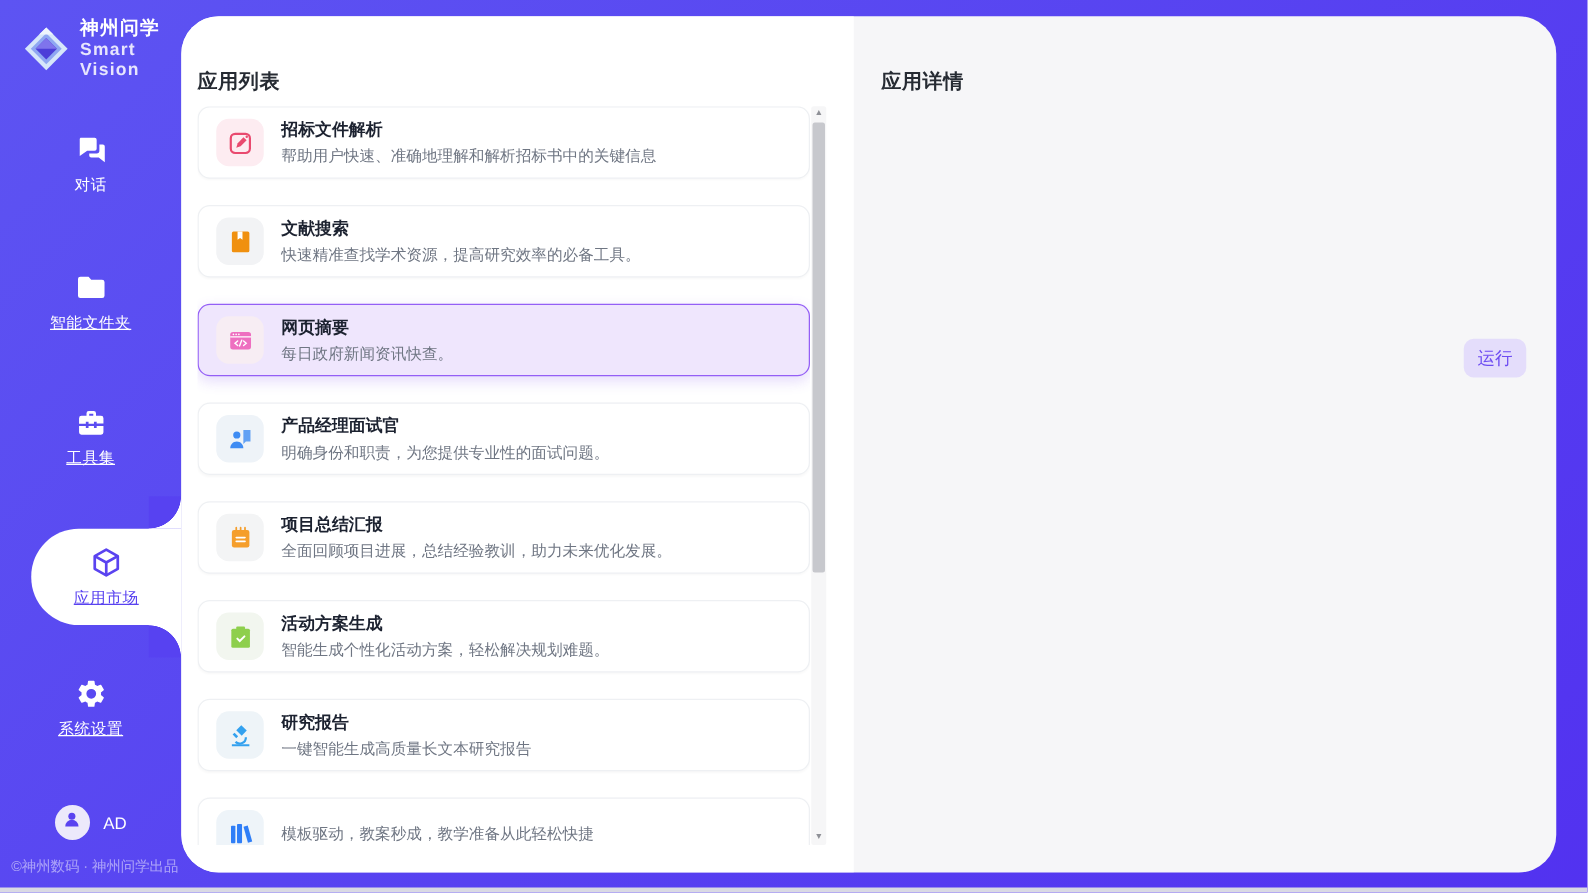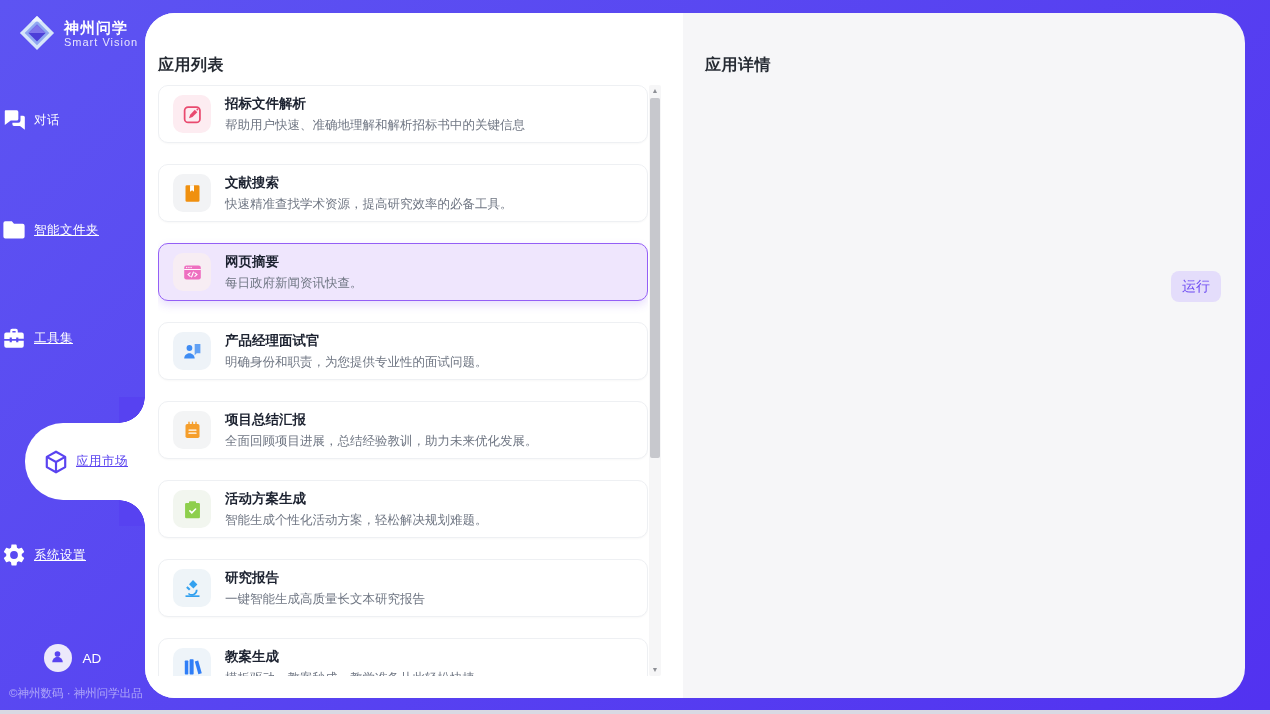--- a/index.html
+++ b/index.html
@@ -9,23 +9,23 @@
     background:linear-gradient(135deg, var(--purple1,#5d54f2) 0%, var(--purple2,#5232f0) 100%); }
 
   
   .bottom-edge { position:absolute; left:0; bottom:0; width:100%; height:4px; background:#d9d9e3; }
 
   
   .sidebar { position:absolute; left:0; top:0; width:145px; height:710px; }
   .brand { position:absolute; left:18px; top:14px; display:flex; align-items:center; gap:8px; }
   .brand-logo svg { width:38px; height:38px; display:block; }
   .brand-name { color:#fff; font-size:15px; font-weight:700; letter-spacing:1px; line-height:17px; }
-  .brand-sub { color:rgba(255,255,255,.85); font-size:11px; letter-spacing:1px; }
-
-  .nav-item { position:absolute; left:0; width:145px; display:flex; flex-direction:row;
+  .brand-sub { color:rgba(255,255,255,.85); font-size:14px; letter-spacing:1px;font-weight:bold; }
+
+  .nav-item { position:absolute; left:0; width:145px; display:flex; flex-direction:column;
     align-items:center; gap:6px; color:#fff; cursor:pointer; }
   .nav-item .nav-ico { width:28px; height:28px; display:flex; align-items:center; justify-content:center; }
   .nav-item .nav-ico svg { width:26px; height:26px; }
   .nav-item .nav-label { font-size:12.5px; letter-spacing:.5px; }
   .nav-item.underlined .nav-label { text-decoration:underline; }
 
   .nav-item.active { left:25px; width:120px; height:77px; background:#fff;
     border-radius:38px 0 0 38px; justify-content:center; color:var(--accent,#5a43f0); }
   .nav-item.active .nav-label { color:var(--accent,#5a43f0); }
   .nav-item.active::before, .nav-item.active::after {
@@ -285,21 +285,20 @@
 
   <div class="app-card">
     <span class="card-ico" style="background: rgb(238, 244, 249); color: rgb(47, 126, 247);">
             <svg viewBox="0 0 24 24" fill="currentColor">
               <rect x="3.2" y="4" width="4" height="16" rx=".8"></rect>
               <rect x="8.7" y="2.5" width="4.6" height="17.5" rx=".8"></rect>
               <path d="M14.6 5l3.9-1.1 4.1 14.7-3.9 1.1z"></path>
             </svg>
           </span>
     <span class="card-texts">
-      <span class="card-title">教案生成</span>
       <span class="card-desc">模板驱动，教案秒成，教学准备从此轻松快捷</span>
     </span>
   </div>
 </div>
     <div class="scrollbar">
       <div class="sb-arrow up">▲</div>
       <div class="sb-thumb"></div>
       <div class="sb-arrow down">▼</div>
     </div>
   </div>

